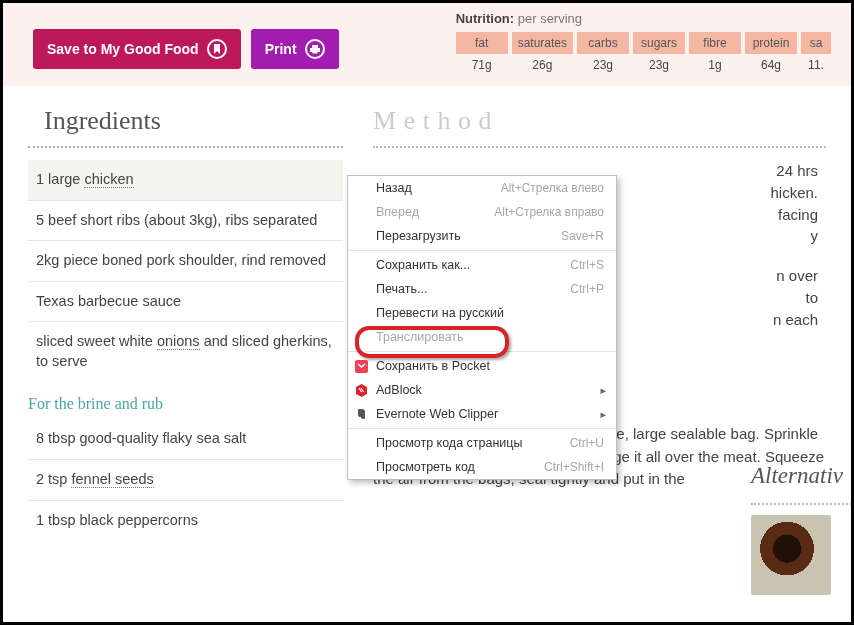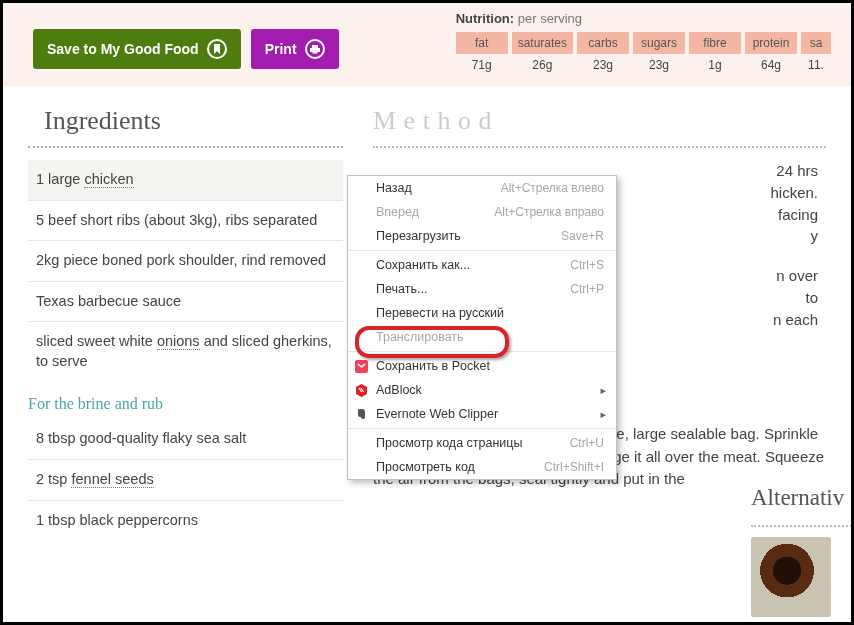--- a/index.html
+++ b/index.html
@@ -1,19 +1,19 @@
 <!DOCTYPE html>
 <html><head>
 <meta charset="utf-8">
 <style>
 * { margin: 0; padding: 0; box-sizing: border-box; }
 body { font-family: Arial, Helvetica, sans-serif; background: #fff; color: #333; width: 854px; height: 625px; overflow: hidden; position: relative; border: 3px solid #000; }
 .top-bar { display: flex; align-items: flex-start; padding: 8px 20px 10px 30px; background: #fdf1ee; gap: 12px; }
 .btn { display: inline-flex; align-items: center; gap: 8px; padding: 10px 14px; border-radius: 3px; color: #fff; font-size: 14px; font-weight: 600; cursor: pointer; border: none; }
-.btn-save { background: #4d7c0f; }
+.btn-save { background: #be185d; }
 .btn-print { background: #a21caf; }
 .icon-circle { width: 20px; height: 20px; border: 2px solid #fff; border-radius: 50%; display: inline-flex; align-items: center; justify-content: center; font-size: 10px; }
 .nutrition-wrap { margin-left: auto; }
 .nutrition-label { font-size: 13px; color: #444; margin-bottom: 6px; }
 .nutrition-label span { color: #777; }
 .nutr-table { display: flex; gap: 4px; }
 .nutr-col { min-width: 52px; text-align: center; font-size: 12px; }
 .nutr-h { background: #f4b7a4; padding: 4px 6px; color: #555; }
 .nutr-v { background: #fdf1ee; padding: 4px 6px; color: #444; }
 .content { display: flex; padding: 20px 25px; gap: 30px; background: #fff; }
@@ -31,21 +31,21 @@
 .step-num { font-weight: 700; font-size: 18px; color: #222; margin-right: 4px; }
 
 .context-menu { position: absolute; left: 344px; top: 172px; width: 270px; background: #fff; border: 1px solid #bfbfbf; box-shadow: 3px 3px 6px rgba(0,0,0,.25); font-size: 12.5px; color: #333; z-index: 100; }
 .cm-item { display: flex; align-items: center; padding: 5px 12px 5px 28px; position: relative; }
 .cm-item.disabled { color: #a7a7a7; }
 .cm-shortcut { margin-left: auto; color: #a7a7a7; font-size: 12px; }
 .cm-sep { border-top: 1px solid #e5e5e5; margin: 2px 0; }
 .cm-icon { position: absolute; left: 6px; width: 15px; height: 15px; display: inline-flex; align-items: center; justify-content: center; font-size: 11px; }
 .cm-sub::after { content: "▸"; position: absolute; right: 10px; color: #666; font-size: 11px; }
 .highlight-box { position: absolute; left: 352px; top: 323px; width: 154px; height: 32px; border: 4px solid #d8232a; border-radius: 14px; z-index: 101; box-shadow: 2px 2px 3px rgba(0,0,0,.35); pointer-events: none; }
-.right-side { position: absolute; right: 0; top: 482px; width: 100px; }
+.right-side { position: absolute; right: 0; top: 460px; width: 100px; font-style: italic; }
 .alt-h { font-family: Georgia, serif; font-size: 23px; color: #555; margin-bottom: 14px; }
 .alt-img { width: 80px; height: 80px; background: radial-gradient(circle at 45% 42%, #201008 0 22%, #5a2a12 0 42%, #c9c3b1 0 100%); border-radius: 2px; }
 .dot-sep2 { border-top: 2px dotted #bbb; width: 105px; margin-bottom: 10px; }
 .method-dots { border-top: 2px dotted #bbb; margin: 0 0 12px; }
 .step-para-frag { color:#444; font-size:15px; line-height:1.45; }
 .top-inner { display:flex; gap:10px; align-items:center; padding-top:18px; }
 </style>
 </head>
 <body>
 

